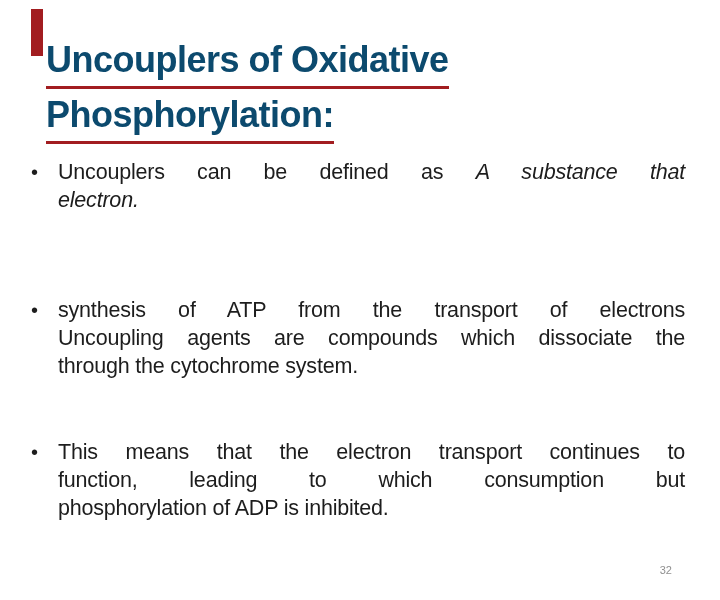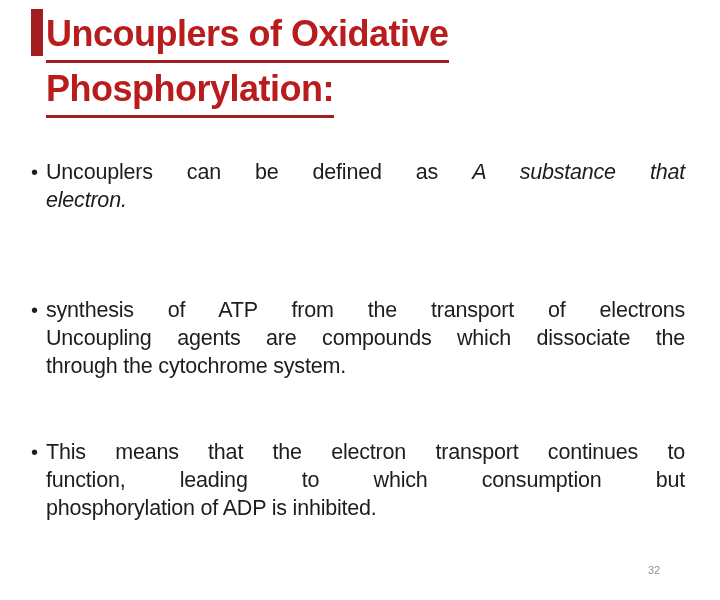--- a/index.html
+++ b/index.html
@@ -19,22 +19,22 @@
     position: absolute;
     left: 31px;
     top: 9px;
     width: 12px;
     height: 47px;
     background: #a21d20;
   }
   .title {
     position: absolute;
     left: 46px;
-    top: 10px;
-    color: #b91c1c;
+    top: 36px;
+    color: #0c4a6e;
     font-size: 36px;
     font-weight: bold;
     line-height: 48px;
     letter-spacing: -0.5px;
   }
   .title .tline {
     display: inline-block;
     border-bottom: 3px solid #a21d20;
     padding-bottom: 2px;
     margin-bottom: 2px;
@@ -55,36 +55,37 @@
     text-align: left;
     font-size: 20px;
   }
   .bullet .lines {
     flex: 1 1 auto;
     min-width: 0;
   }
   .bullet .line {
     text-align: justify;
     text-align-last: justify;
+    margin-left: 12px;
   }
   .bullet .line.final {
     text-align-last: left;
   }
   .italic {
     font-style: italic;
   }
   .bullet-1 { top: 158px; }
   .bullet-2 { top: 296px; }
   .bullet-3 { top: 438px; }
   .page-number {
     position: absolute;
     left: 648px;
     top: 564px;
     width: 24px;
-    text-align: left;
+    text-align: right;
     color: #909090;
     font-size: 11px;
   }
 </style>
 </head>
 <body>
 
 <div class="slide">
 
   <div class="accent-bar"></div>

